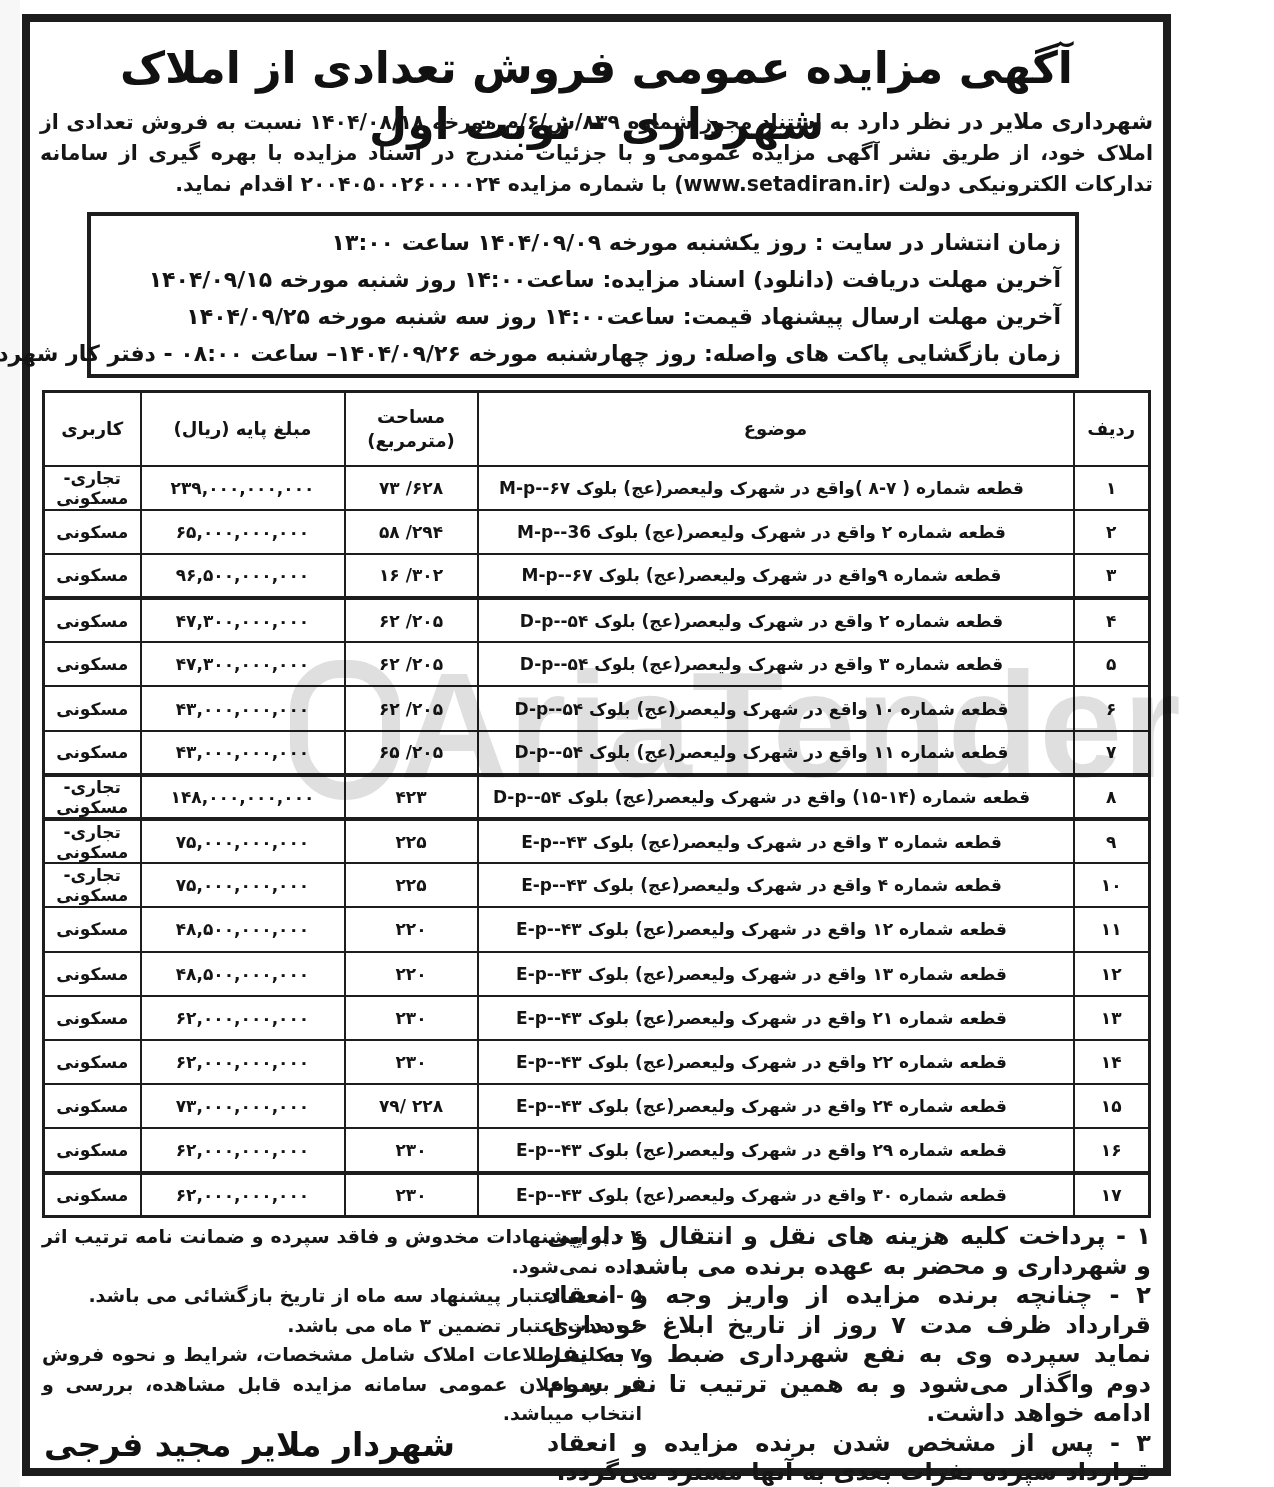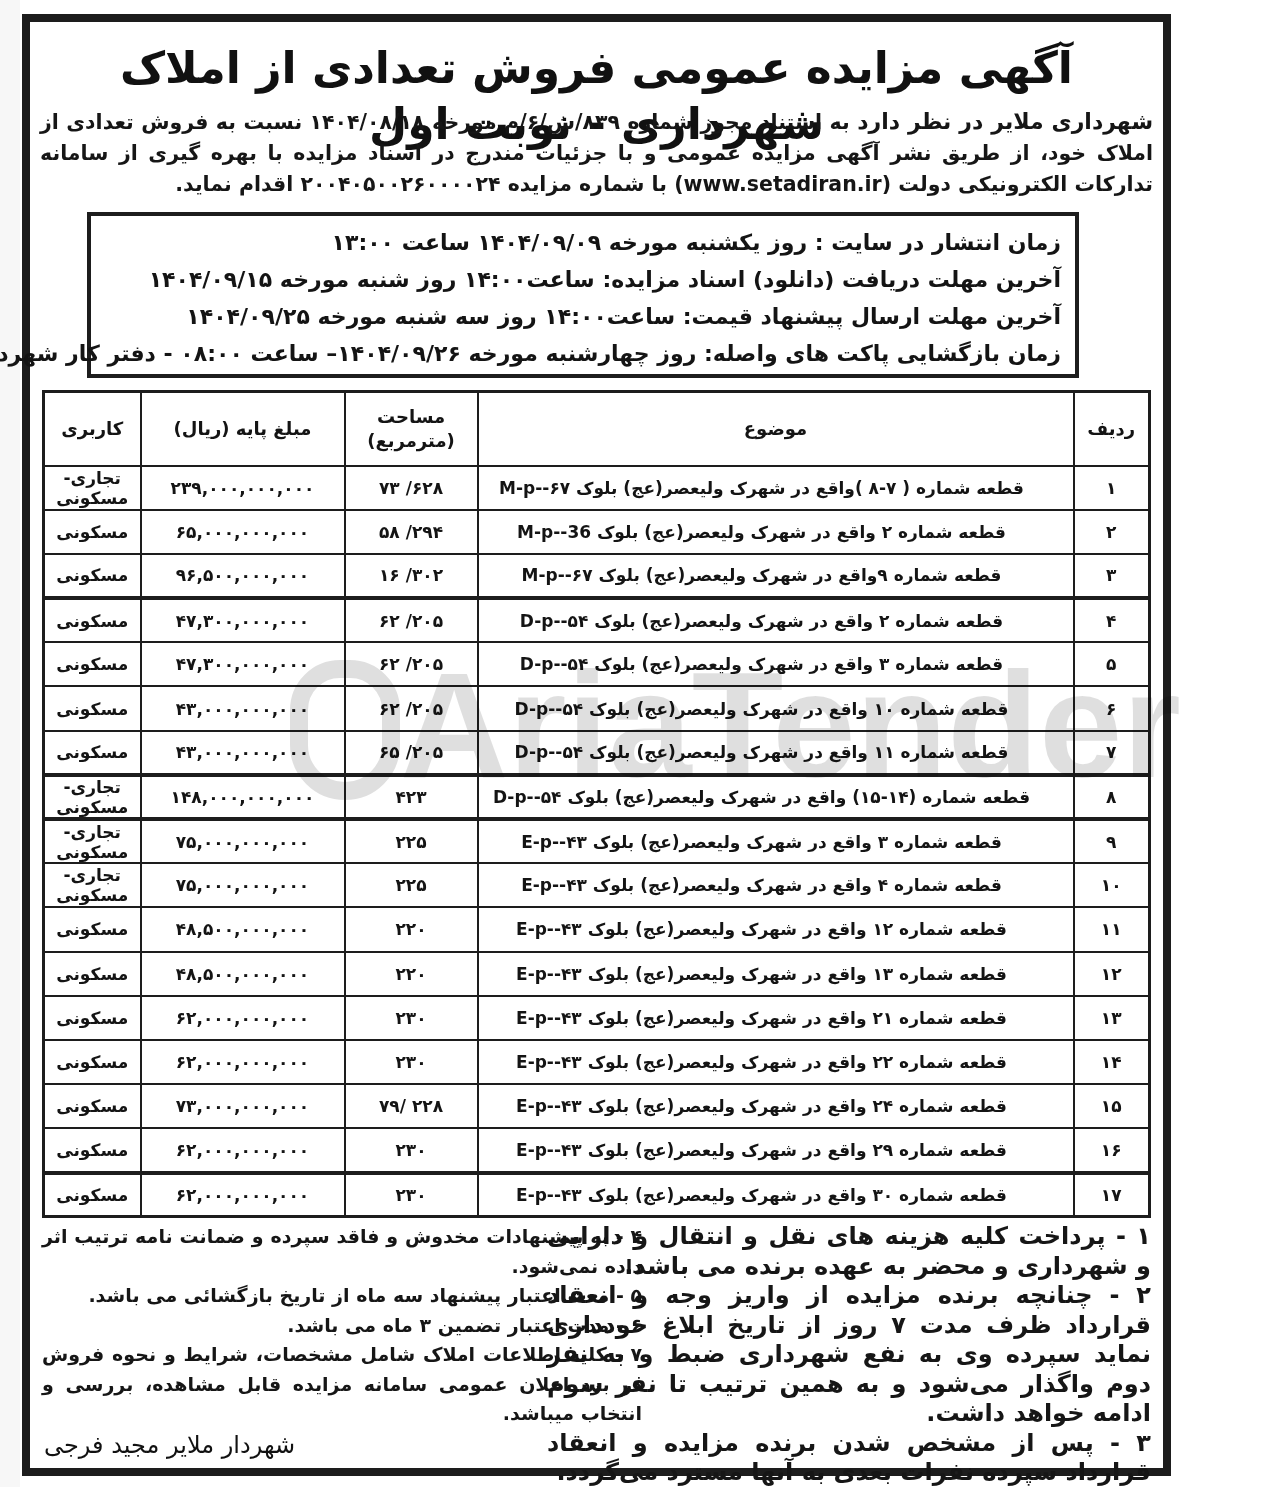--- a/index.html
+++ b/index.html
@@ -84,21 +84,21 @@
       color: #161616;
     }
     .notes-left {
       position: absolute; left: 12px; top: 1200px; width: 600px;
       font-size: 19px; line-height: 29.5px; font-weight: bold; text-align: justify;
       color: #161616;
     }
     .note { display: block; }
     .signature {
       position: absolute; left: 14px; top: 1400px;
-      font-weight: normal; font-size: 24px; line-height: 46px; color: #111;
+      font-weight: bold; font-size: 33px; line-height: 46px; color: #111;
     }
   </style>
 </head>
 <body>
 
 <div class="page-edge"></div>
 
 <div class="frame">
 
   <h1 class="title">آگهی مزایده عمومی فروش تعدادی از املاک شهرداری - نوبت اول</h1>

